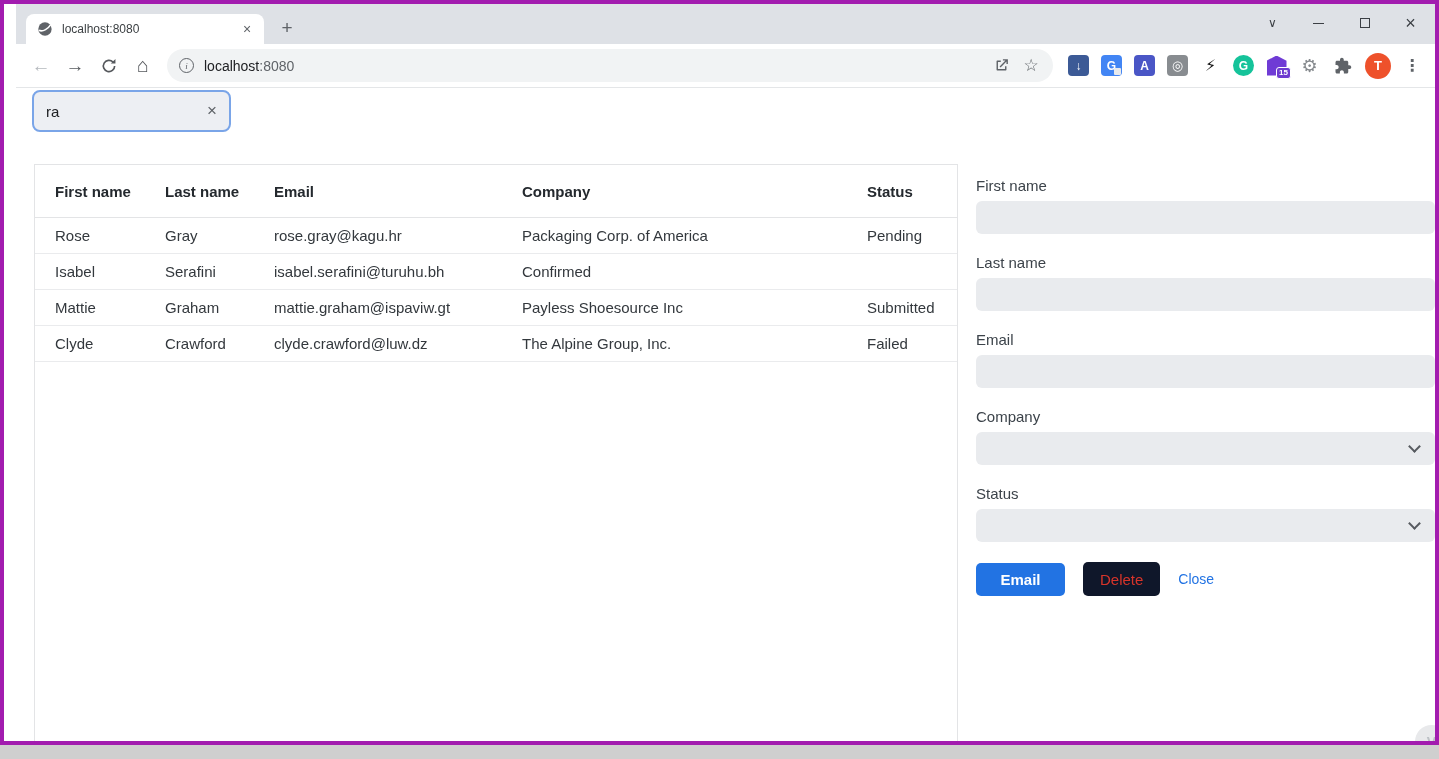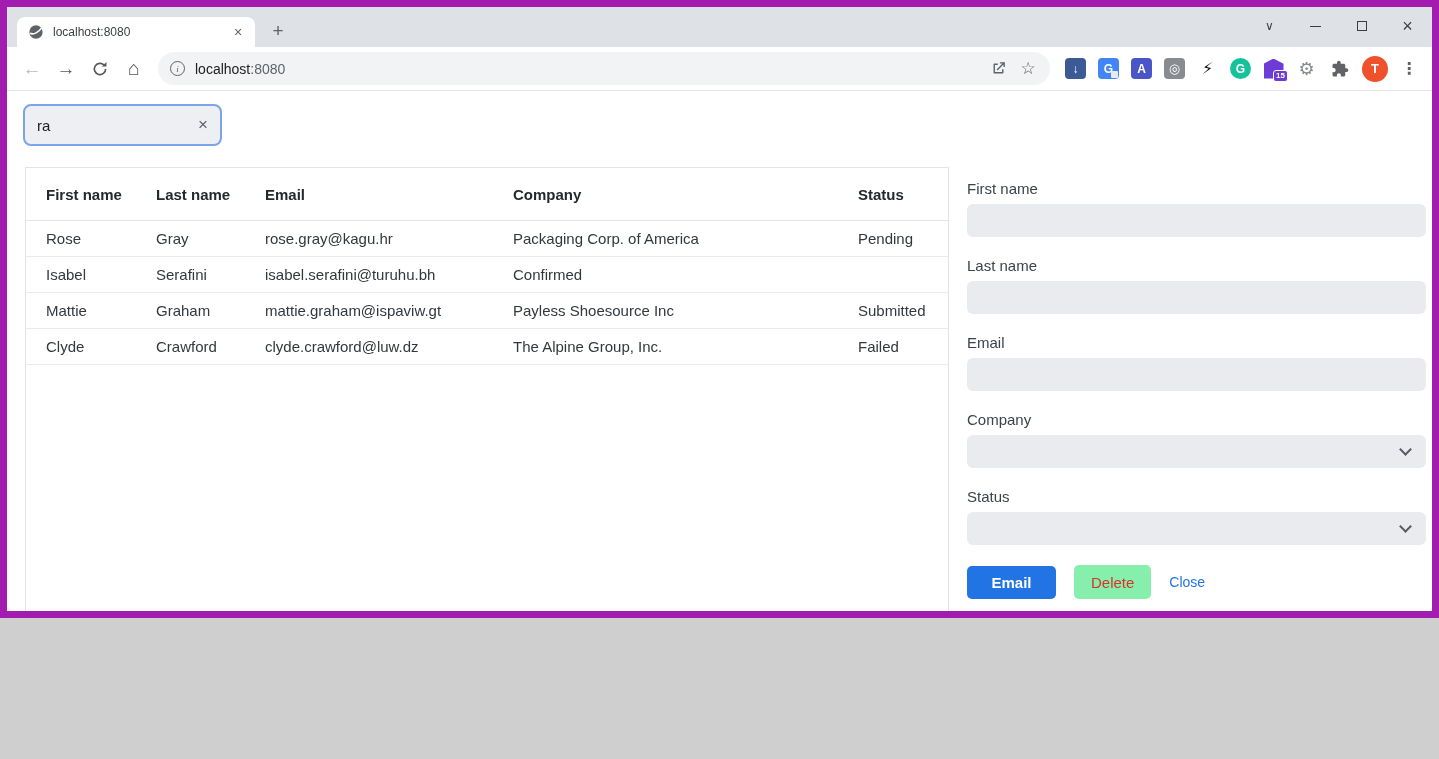--- a/index.html
+++ b/index.html
@@ -1,19 +1,19 @@
 <!DOCTYPE html>
 <html><head>
 <meta charset="utf-8">
 <style>
   * { box-sizing: border-box; margin: 0; padding: 0; }
   html,body { background:#cfcfcf; }
   body { font-family: "Liberation Sans", "DejaVu Sans", sans-serif; }
 
-  .window { width:1439px; height:618px; border:7px solid #a21caf; background:#fff; position:relative; overflow:hidden; }
+  .window { width:1439px; height:745px; border:4px solid #a21caf; background:#fff; position:relative; overflow:hidden;padding-left:12px; }
 
   
   .tabstrip { height:40px; background:#dee1e6; display:flex; align-items:flex-end; padding-left:10px; position:relative; }
   .tab { width:238px; height:30px; background:#fff; border-radius:8px 8px 0 0; display:flex; align-items:center; padding:0 8px 0 11px; }
   .favicon { width:16px; height:16px; flex:0 0 16px; }
   .tab-title { flex:1; margin-left:9px; font-size:12px; color:#3c4043; white-space:nowrap; overflow:hidden; }
   .tab-close { width:18px; height:18px; display:flex; align-items:center; justify-content:center; color:#5f6368; font-size:14px; border-radius:50%; }
   .newtab { width:28px; height:28px; margin:0 0 2px 9px; display:flex; align-items:center; justify-content:center; font-size:19px; color:#5f6368; }
   .wincontrols { position:absolute; right:10px; top:0; height:38px; display:flex; align-items:center; gap:17px; }
   .winbtn { width:29px; height:29px; display:flex; align-items:center; justify-content:center; color:#3b3f44; }
@@ -45,40 +45,40 @@
   .ext-grammarly { background:#15c39a; border-radius:50%; color:#fff; font-size:12px; font-weight:bold; }
   .ext-honey { background:#6f3bd5; clip-path:polygon(50% 0,100% 26%,100% 100%,0 100%,0 26%); width:20px; height:20px; }
   .badge { position:absolute; right:-4px; bottom:-3px; background:#6d3bd0; border:1.5px solid #fff; border-radius:3px; color:#fff; font-size:8px; font-weight:bold; line-height:1; padding:1px 2px; }
   .ext-gear { color:#85898d; font-size:18px; }
   .avatar { width:26px; height:26px; border-radius:50%; background:#ee512b; color:#fff; font-size:13px; font-weight:bold; display:flex; align-items:center; justify-content:center; }
   .dots { color:#5f6368; font-size:16px; font-weight:bold; width:18px; text-align:center; }
 
   
   .content { position:relative; height:673px; background:#fff; }
 
-  .app-header { position:absolute; left:16px; top:13px; display:flex; gap:13px; align-items:flex-start; }
+  .app-header { position:absolute; left:16px; top:2px; display:flex; gap:13px; align-items:flex-start; }
   .search-box { width:199px; height:42px; border:2px solid #7aa5e8; border-radius:8px; background:#edeff3; display:flex; align-items:center; padding:0 10px 0 12px; }
   .search-box input { flex:1; min-width:0; border:none; outline:none; background:transparent; font-size:15px; color:#202124; font-family:inherit; }
   .clear-x { color:#5f6368; font-size:17px; padding:0 2px; }
   .btn-add { height:37px; margin-top:3px; padding:0 19px; background:#f2f3f5; border:none; border-radius:6px; color:#2b7ae4; font-size:16px; font-weight:500; font-family:inherit; }
 
   .table-card { position:absolute; left:18px; top:76px; width:924px; height:580px; border:1px solid #e3e4e6; background:#fff; }
   .trow { display:grid; grid-template-columns:110px 109px 248px 345px 1fr; align-items:center; padding-left:20px; }
   .thead { height:53px; font-size:15px; font-weight:bold; color:#24292e; border-bottom:1px solid #e3e4e6; }
   .tbody .trow { height:36px; font-size:15px; color:#33383d; border-bottom:1px solid #eaebed; }
   .trow span { white-space:nowrap; overflow:hidden; }
 
   .side-panel { position:absolute; left:960px; top:89px; width:459px; }
   .f-label { display:block; font-size:15px; color:#3c434a; margin-bottom:5px; height:19px; }
   .f-input { width:100%; height:33px; background:#e9ebee; border:none; border-radius:6px; margin-bottom:20px; font-size:15px; color:#202124; padding:0 12px; font-family:inherit; }
   .f-select { position:relative; width:100%; height:33px; background:#e9ebee; border-radius:6px; margin-bottom:20px; }
   .chevron { position:absolute; right:16px; top:10px; width:9px; height:9px; border-right:2px solid #565a5f; border-bottom:2px solid #565a5f; transform:rotate(45deg); }
   .btn-row { display:flex; align-items:center; gap:18px; margin-top:12px; }
   .btn-save { width:89px; height:33px; background:#2273e3; color:#fff; border:none; border-radius:5px; font-size:15px; font-weight:bold; font-family:inherit; }
-  .btn-delete { height:34px; padding:0 17px; background:#86efac; color:#d7342a; border:none; border-radius:5px; font-size:15px; font-weight:500; font-family:inherit; }
+  .btn-delete { height:34px; padding:0 17px; background:#0f172a; color:#d7342a; border:none; border-radius:5px; font-size:15px; font-weight:500; font-family:inherit; }
   .btn-close { background:none; border:none; color:#2273e3; font-size:14px; font-weight:500; font-family:inherit; }
 
   .bubble { position:absolute; left:1399px; top:637px; width:33px; height:33px; border-radius:50%; background:#e8e9eb; display:flex; align-items:center; justify-content:center; color:#bdc1c6; font-size:14px; font-weight:bold; }
   .bubble .dot { position:absolute; right:1px; top:0; width:9px; height:9px; border-radius:50%; background:#26c06c; }
 </style>
 </head>
 <body>
 
 <div class="window">
 

